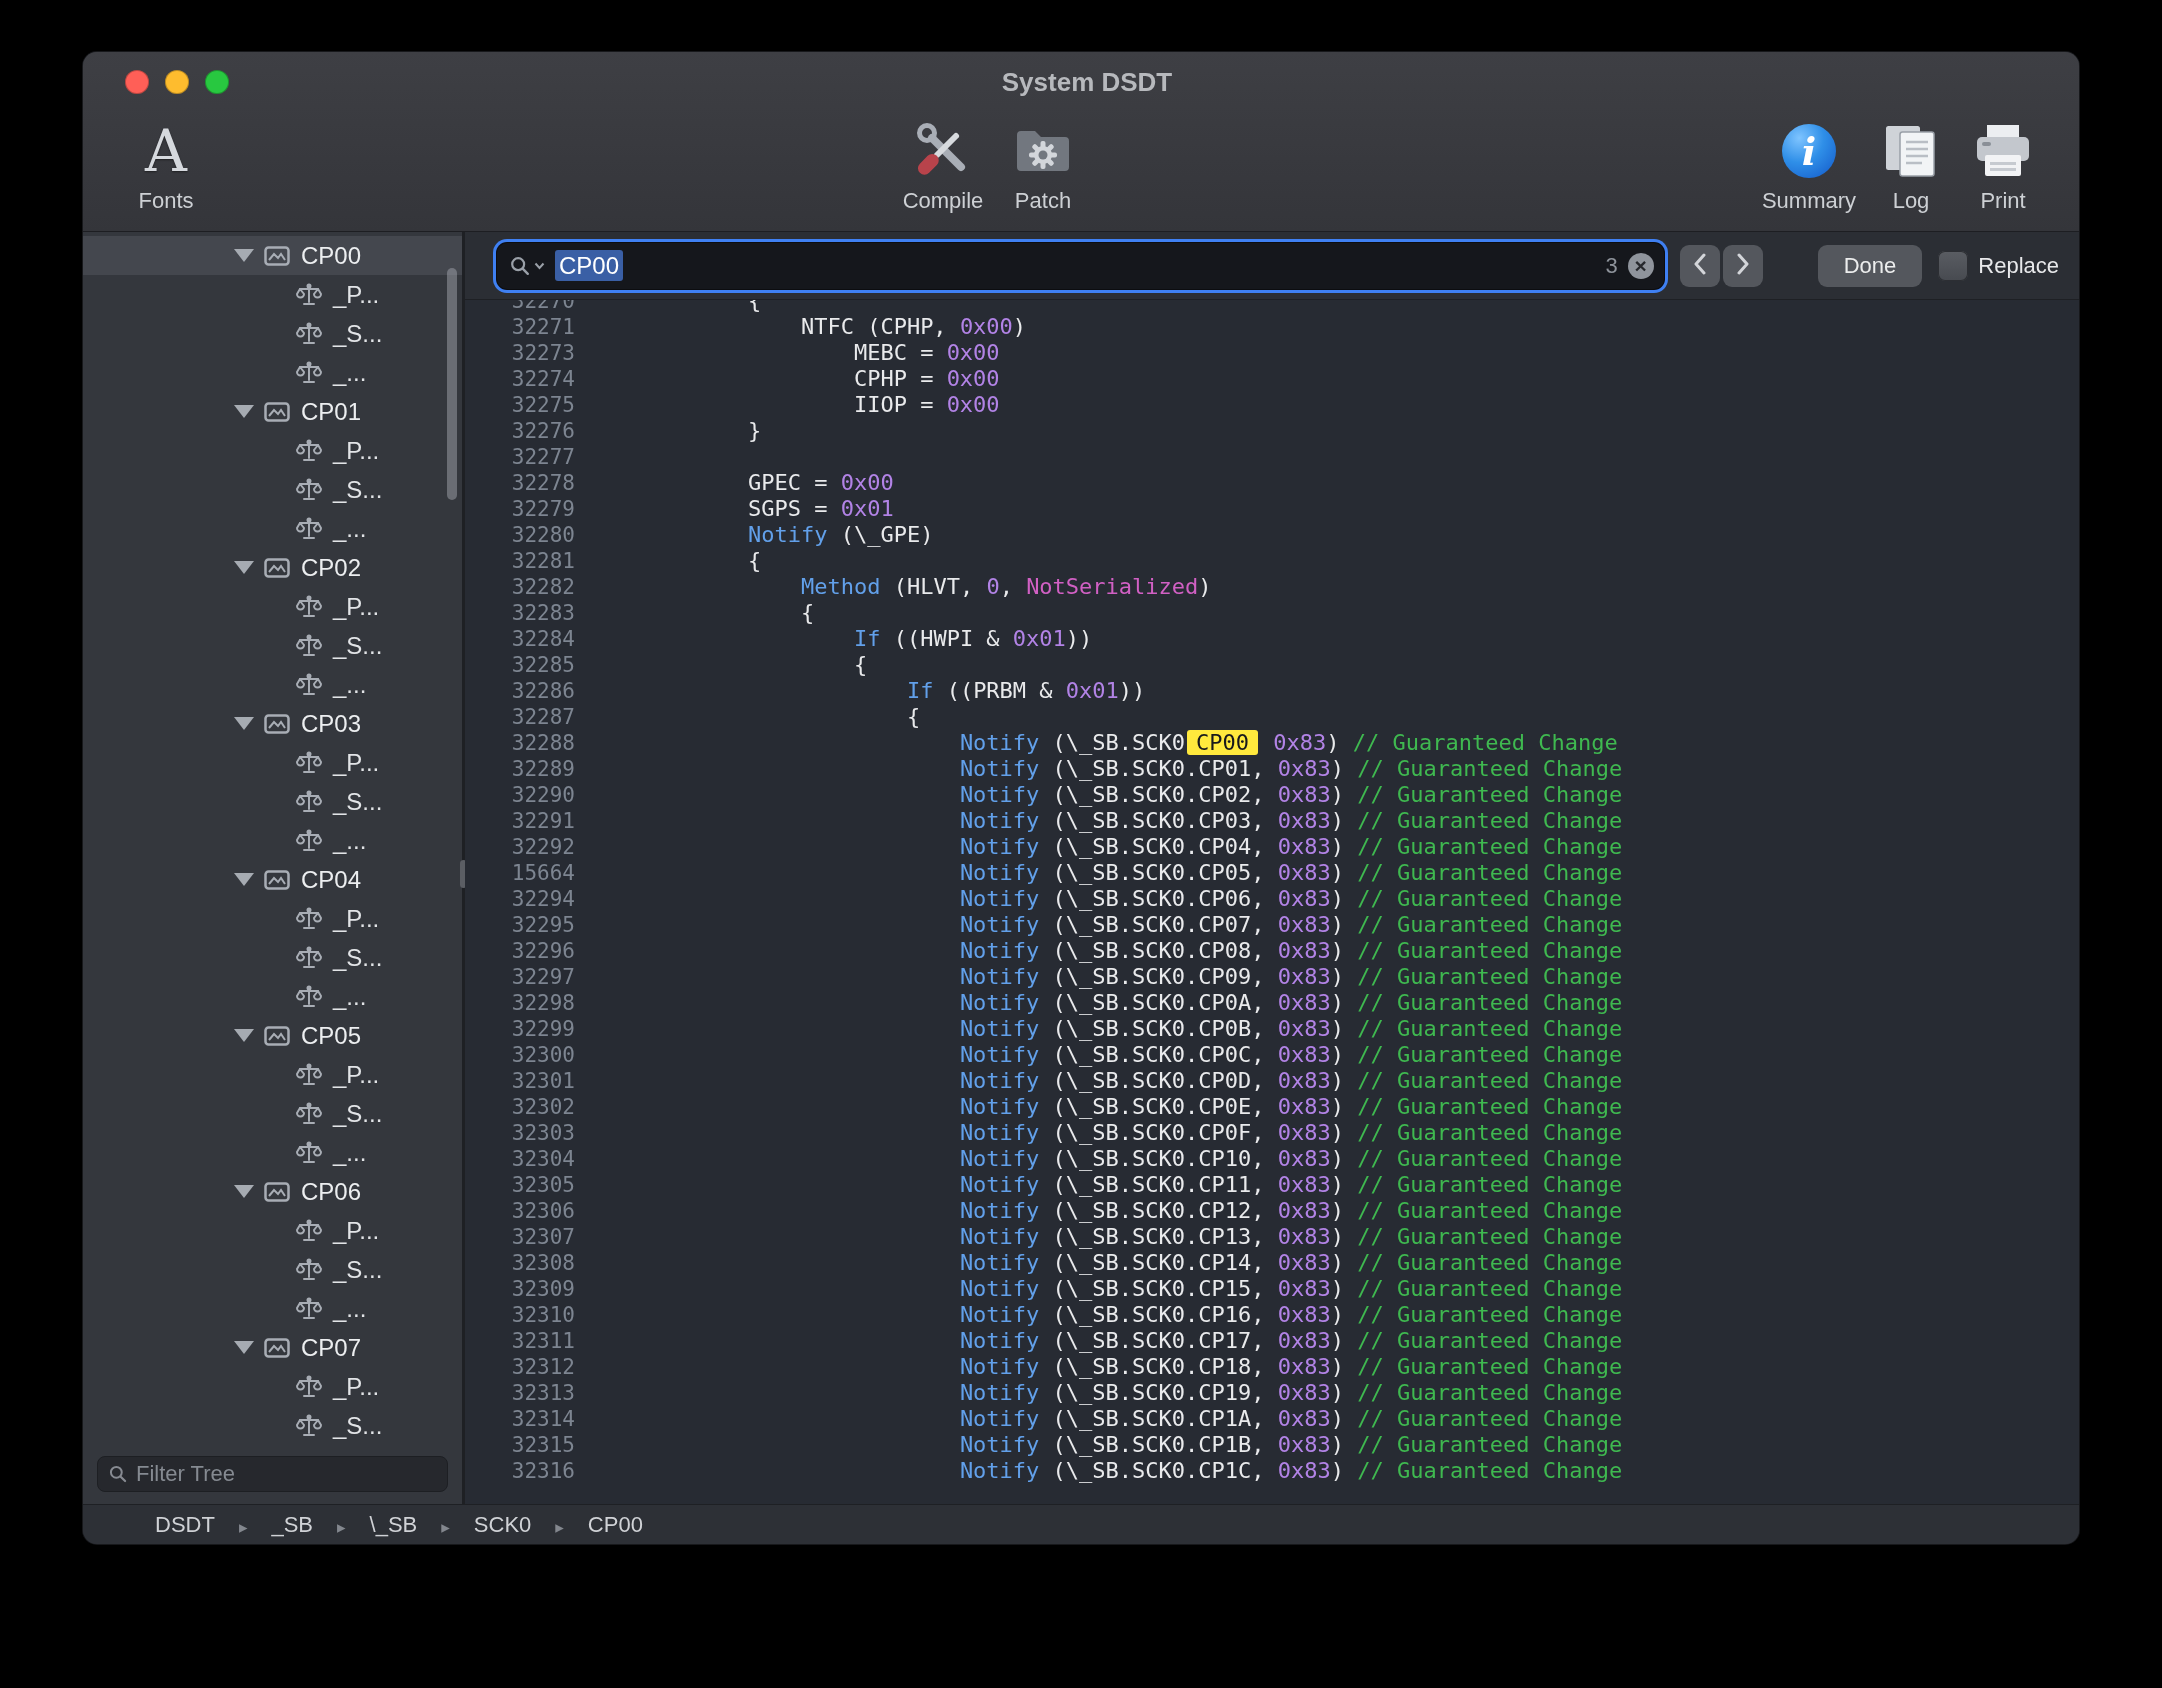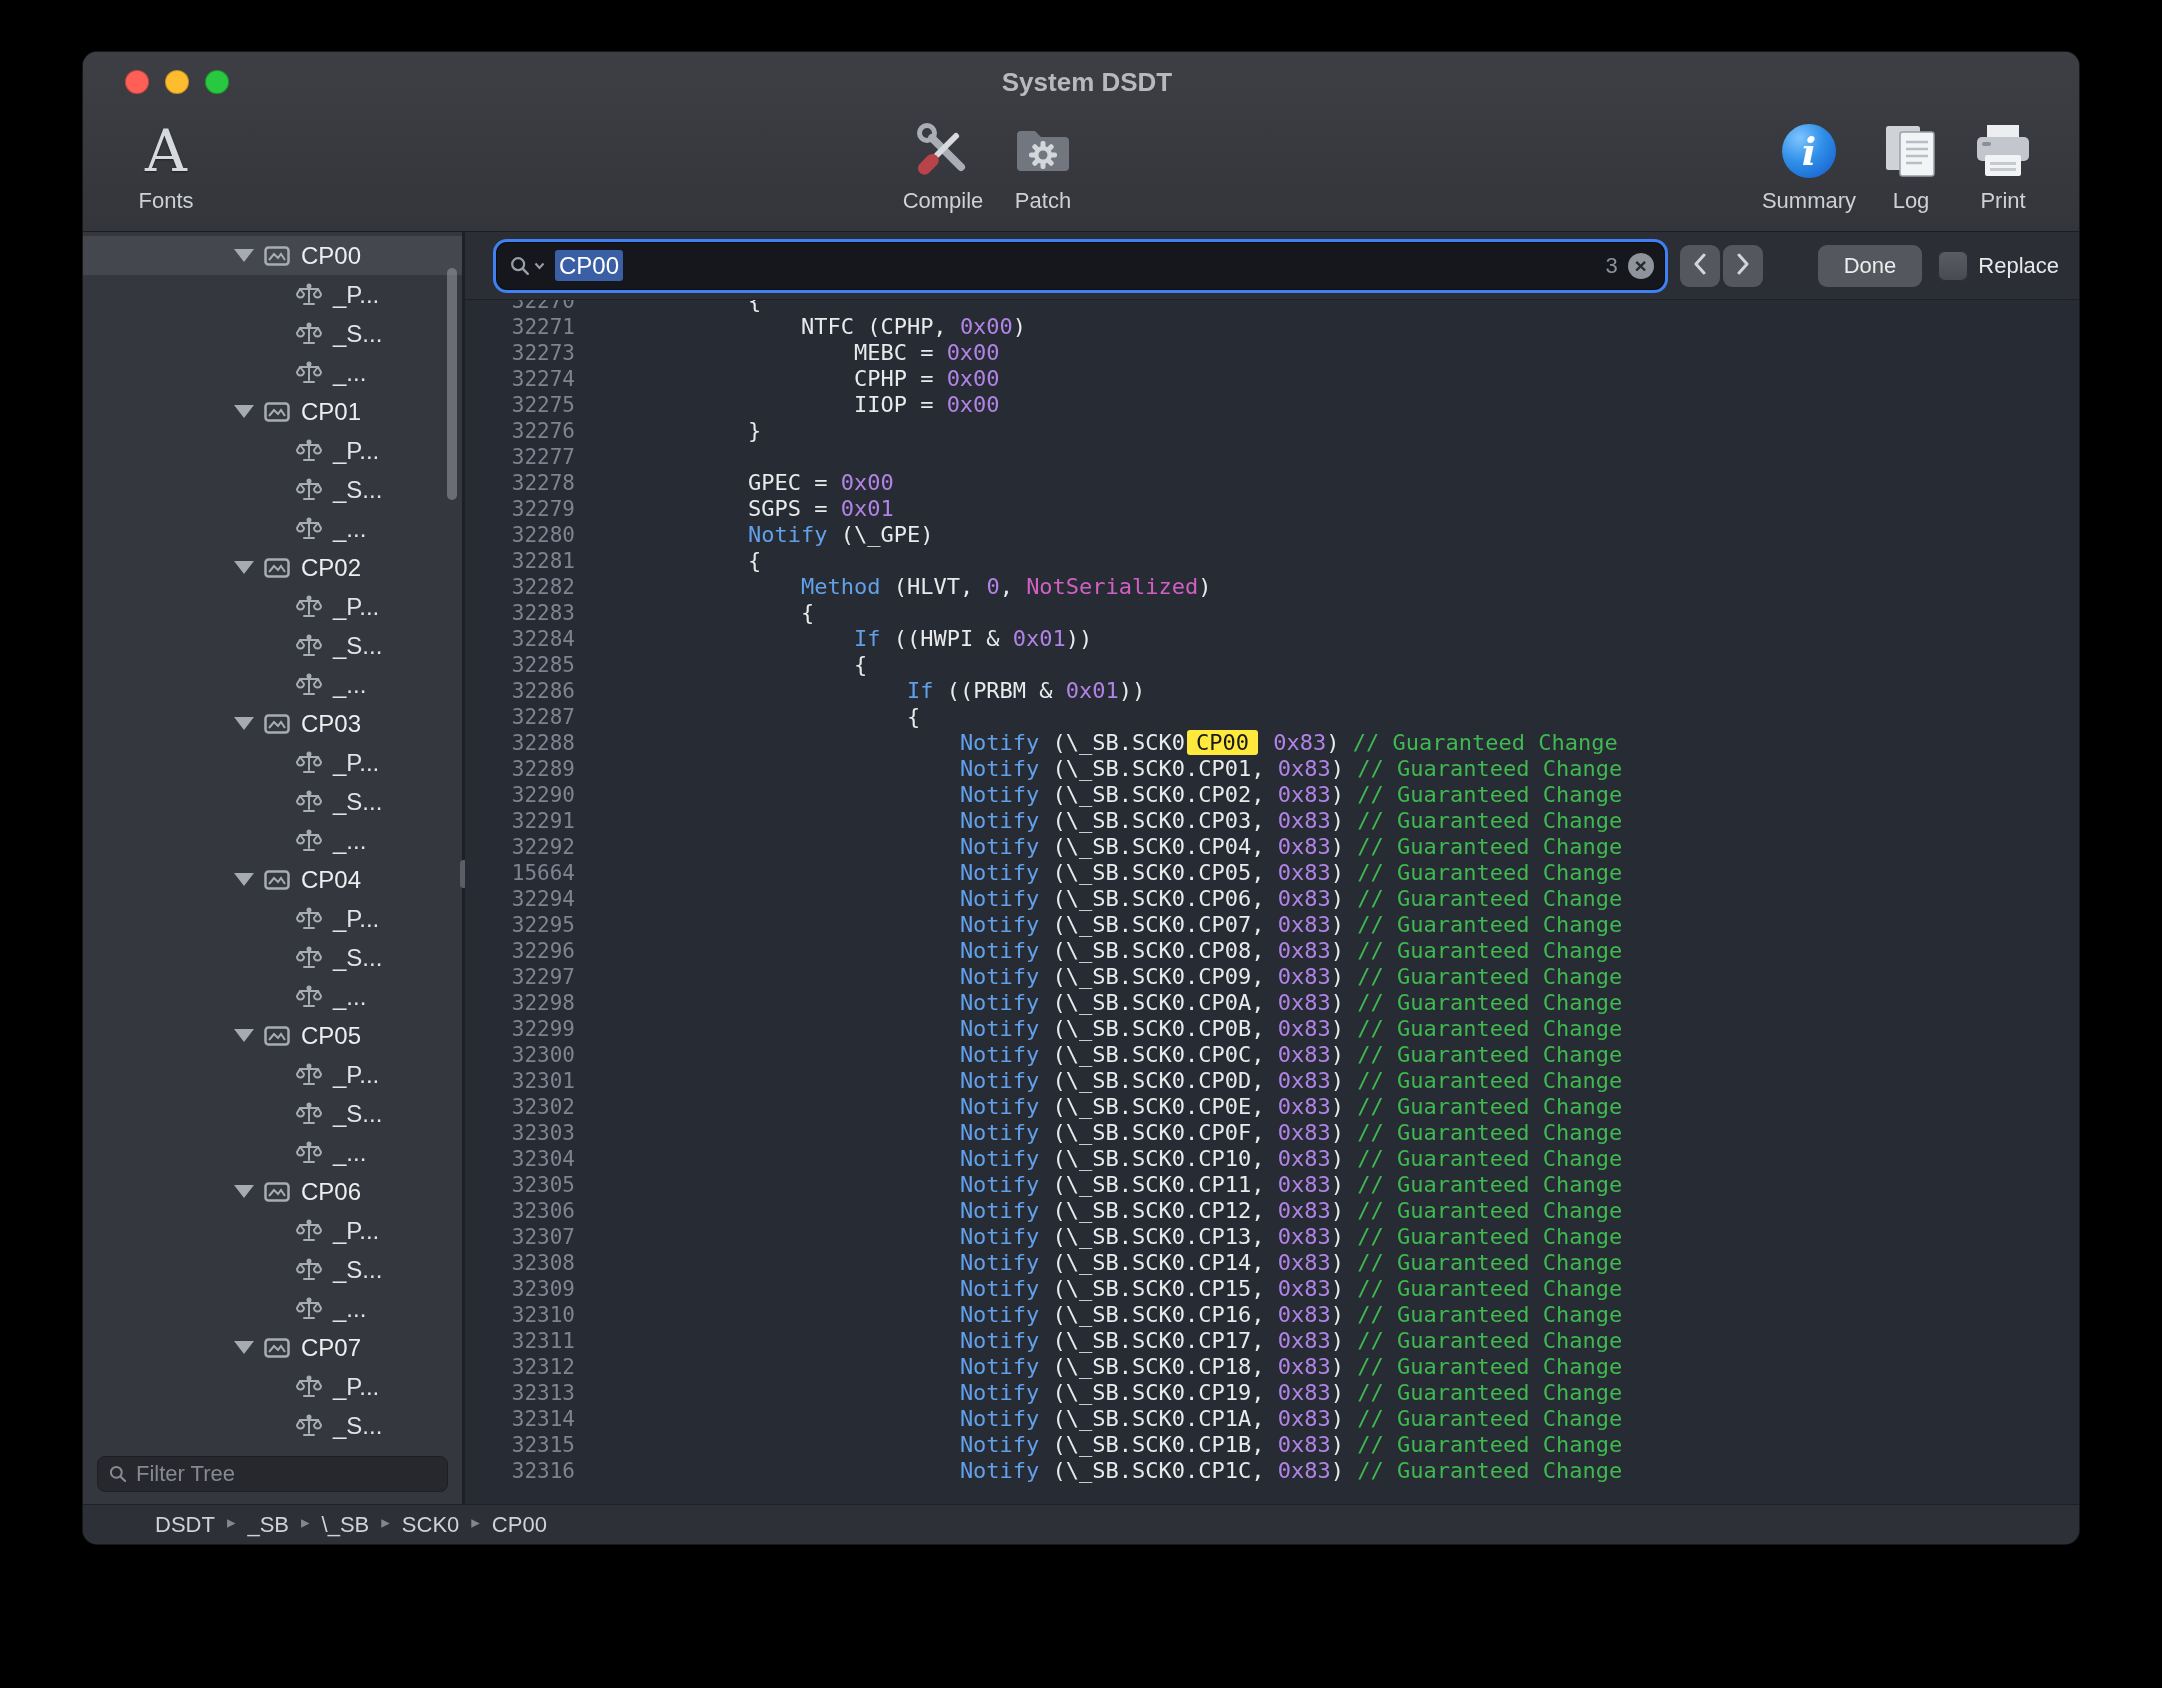--- a/index.html
+++ b/index.html
@@ -104,21 +104,21 @@
     font-size:21px;}
   .code{white-space:pre;flex:none;}
   .pl{color:var(--c-plain)} .kw{color:var(--c-keyword)} .num{color:var(--c-number)}
   .decl{color:var(--c-declaration)} .cmt{color:var(--c-comment)}
   .hl{background:var(--c-highlight_bg);color:var(--c-highlight_text);padding:0 9px;margin:0 2px;
     border-radius:3px;}
 
   
   .statusbar{height:40px;flex:none;background:#2d3036;border-top:1px solid #1e2024;
     display:flex;align-items:center;padding-left:72px;}
-  .crumbs{display:flex;align-items:flex-start;gap:12px;font-size:22px;color:#d0d2d6;}
+  .crumbs{display:flex;align-items:flex-end;gap:24px;font-size:22px;color:#d0d2d6;}
   .crumb-sep{color:#83878e;font-size:17px;}
 </style>
 </head>
 <body>
 
 <div class="window">
 
   <div class="chrome">
     <div class="titlebar">
       <div class="traffic">

